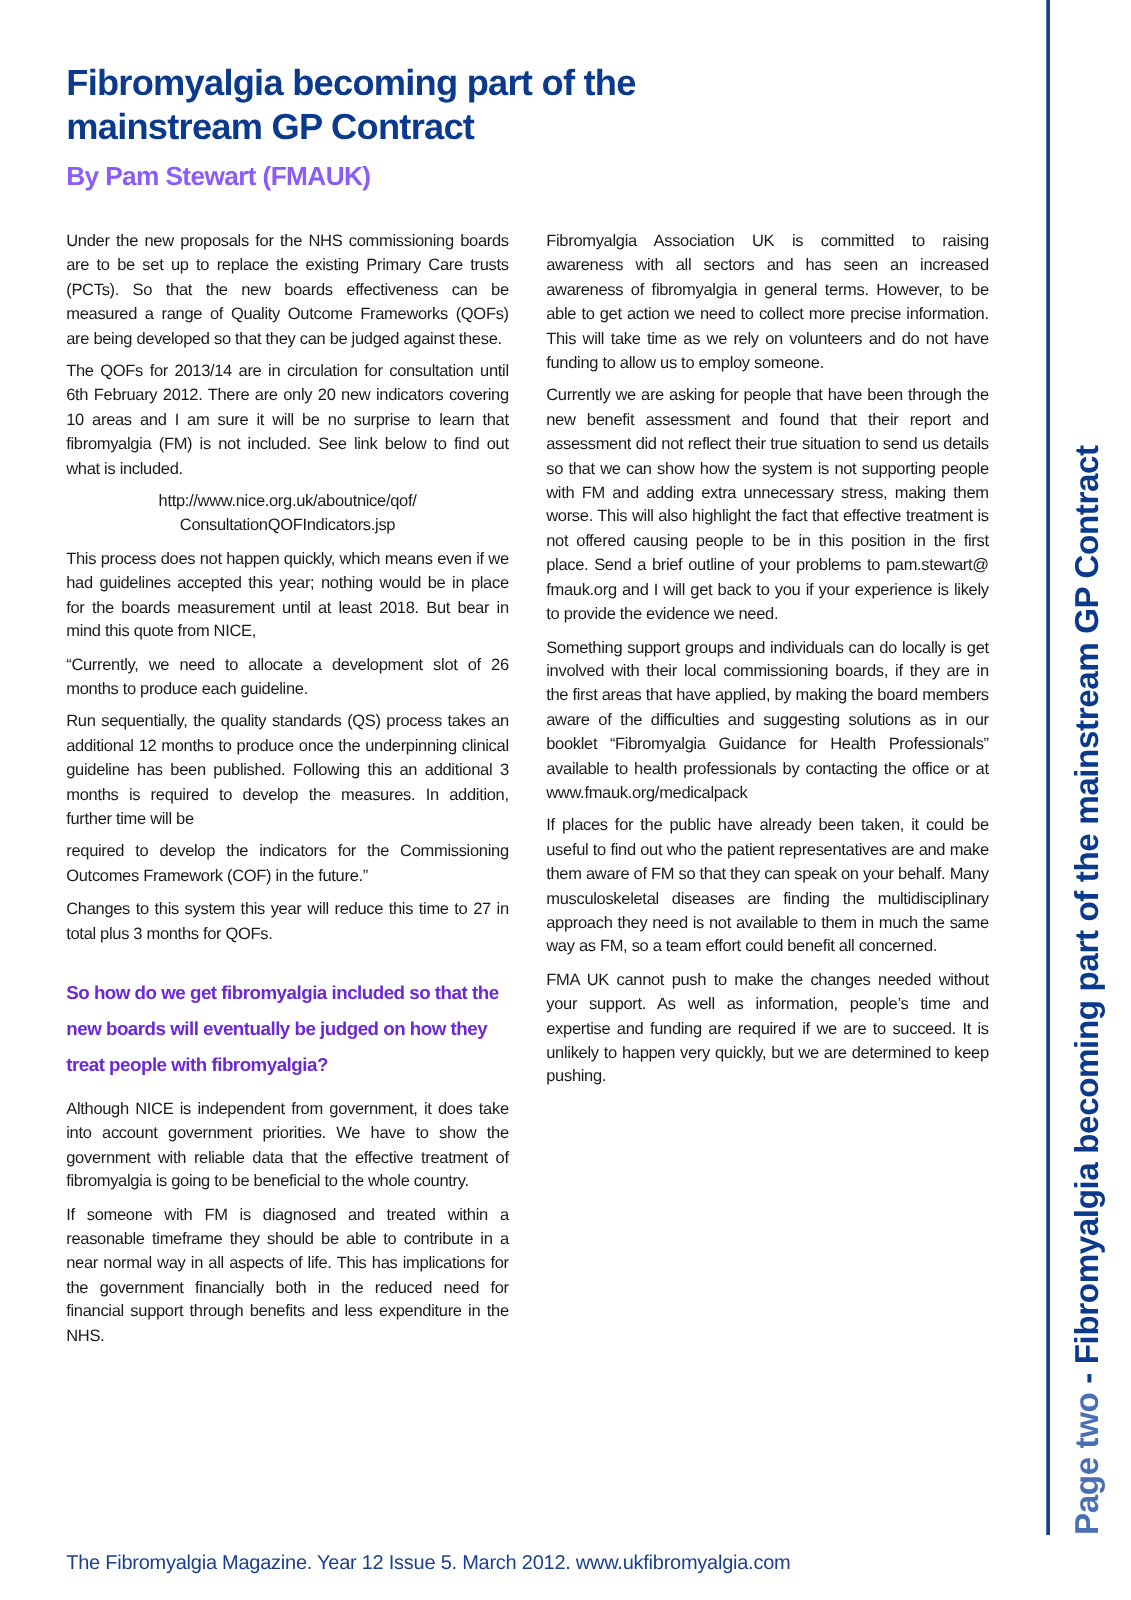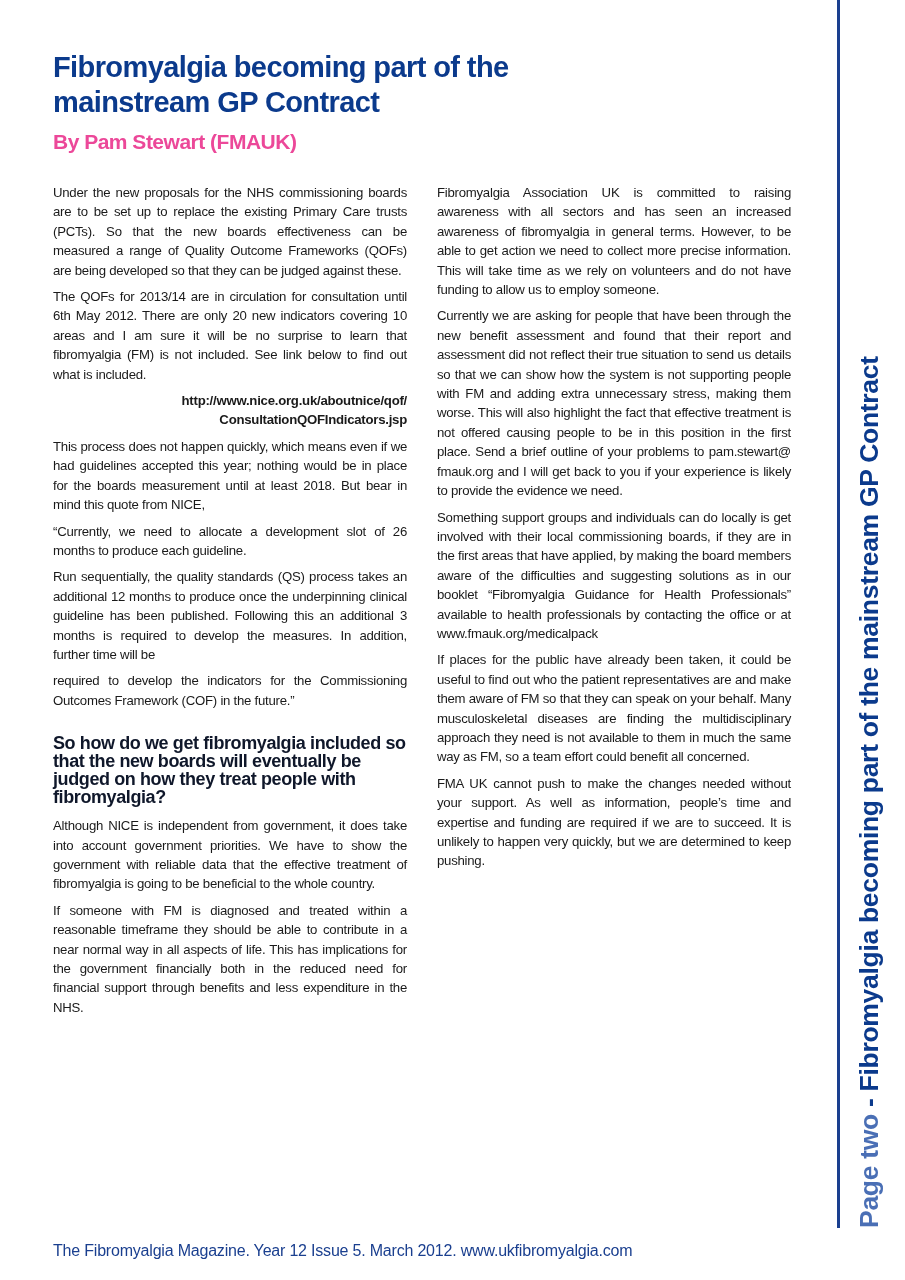--- a/index.html
+++ b/index.html
@@ -30,48 +30,47 @@
     }
     .byline {
       position: absolute;
       left: 53px;
       top: 128px;
       margin: 0;
       font-family: "Liberation Sans", sans-serif;
       font-weight: bold;
       font-size: 21px;
       line-height: 28px;
-      color: #ec4899;
+      color: #8b5cf6;
       letter-spacing: -0.5px;
     }
     .column {
       position: absolute;
       top: 183px;
       width: 354px;
       font-size: 13.2px;
       line-height: 19.4px;
       letter-spacing: -0.25px;
     }
     .col-left { left: 53px; }
     .col-right { left: 437px; }
     .column p {
       margin: 0 0 7px 0;
       text-align: justify;
     }
     .column p.nojust {
-      text-align: right;
-      font-weight: bold;
+      text-align: center;
     }
     .subhead {
       margin: 24px 0 10px 0;
       font-weight: bold;
-      font-size: 18px;
-      line-height: 18px;
+      font-size: 15px;
+      line-height: 29px;
       letter-spacing: -0.4px;
-      color: #0f172a;
+      color: #6d28d9;
     }
     .footer {
       position: absolute;
       left: 53px;
       top: 1243px;
       font-size: 16px;
       line-height: 16px;
       color: #1a3f8f;
       letter-spacing: -0.2px;
     }
@@ -102,26 +101,27 @@
     }
   </style>
 </head>
 <body>
 
 <h1 class="title">Fibromyalgia becoming part of the mainstream GP Contract</h1>
 <h2 class="byline">By Pam Stewart (FMAUK)</h2>
 
 <div class="column col-left">
   <p>Under the new proposals for the NHS commissioning boards are to be set up to replace the existing Primary Care trusts (PCTs).  So that the new boards effectiveness can be measured a range of Quality Outcome Frameworks (QOFs) are being developed so that they can be judged against these.</p>
-  <p>The QOFs for 2013/14 are in circulation for consultation until 6th May 2012. There are only 20 new indicators covering 10 areas and I am sure it will be no surprise to learn that fibromyalgia (FM) is not included.   See link below to find out what is included.</p>
+  <p>The QOFs for 2013/14 are in circulation for consultation until 6th February 2012. There are only 20 new indicators covering 10 areas and I am sure it will be no surprise to learn that fibromyalgia (FM) is not included.   See link below to find out what is included.</p>
   <p class="nojust"><span>http://www.nice.org.uk/aboutnice/qof/</span><br><span>ConsultationQOFIndicators.jsp</span></p>
   <p>This process does not happen quickly, which means even if we had guidelines accepted this year; nothing would be in place for the boards measurement until at least 2018.  But bear in mind this quote from NICE,</p>
   <p>“Currently, we need to allocate a development slot of 26 months to produce each guideline.</p>
   <p>Run sequentially, the quality standards (QS) process takes an additional 12 months to produce once the underpinning clinical guideline has been published. Following this an additional 3 months is required to develop the measures. In addition, further time will be</p>
   <p>required to develop the indicators for the Commissioning Outcomes Framework (COF) in the future.”</p>
+  <p>Changes to this system this year will reduce this time to 27 in total plus 3 months for QOFs.</p>
 
   <h3 class="subhead">So how do we get fibromyalgia included so that the new boards will eventually be judged on how they treat people with fibromyalgia?</h3>
 
   <p>Although NICE is independent from government, it does take into account government priorities.  We have to show the government with reliable data that the effective treatment of fibromyalgia is going to be beneficial to the whole country.</p>
   <p>If someone with FM is diagnosed and treated within a reasonable timeframe they should be able to contribute in a near normal way in all aspects of life.  This has implications for the government financially both in the reduced need for financial support through benefits and less expenditure in the NHS.</p>
 </div>
 
 <div class="column col-right">
   <p>Fibromyalgia Association UK is committed to raising awareness with all sectors and has seen an increased awareness of fibromyalgia in general terms.  However, to be able to get action we need to collect more precise information.  This will take time as we rely on volunteers and do not have funding to allow us to employ someone.</p>
   <p>Currently we are asking for people that have been through the new benefit assessment and found that their report and assessment did not reflect their true situation to send us details so that we can show how the system is not supporting people with FM and adding extra unnecessary stress, making them worse. This will also highlight the fact that effective treatment is not offered causing people to be in this position in the first place. Send a brief outline of your problems to pam.stewart@ fmauk.org and I will get back to you if your experience is likely to provide the evidence we need.</p>

